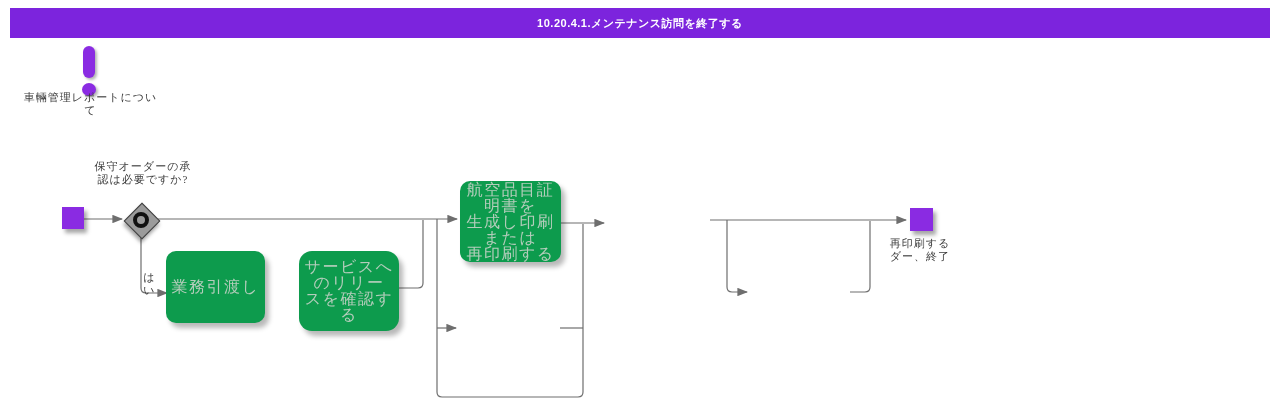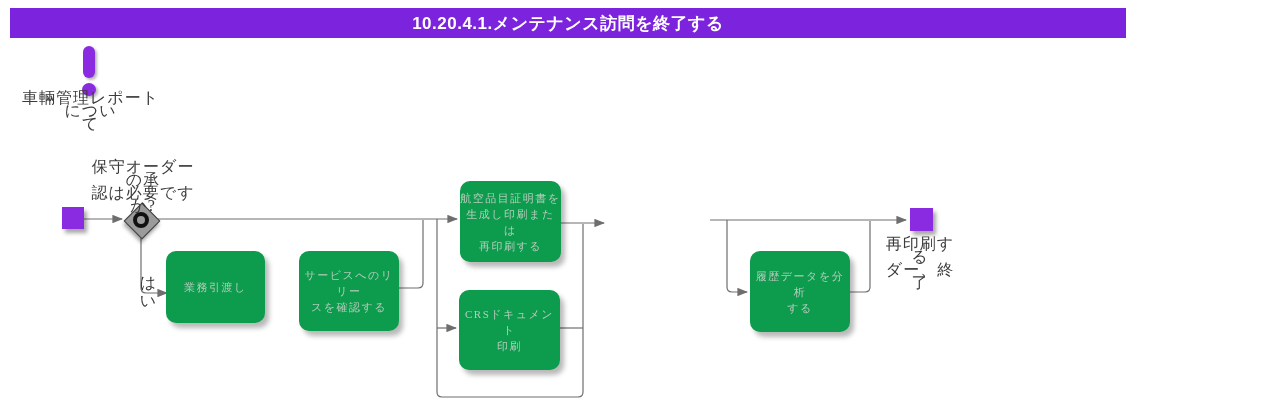--- a/index.html
+++ b/index.html
@@ -5,25 +5,25 @@
   :root{
     --accent:#7c24dd; --node:#8a2be2; --task:#0d9b4d;
     --line:#6e6e6e; --text:#3b3b3b; --task_text:#b4cdbb; --gateway:#9b9b9b;
   }
   html,body{margin:0;padding:0;background:#ffffff;}
   .canvas{position:relative;width:1280px;height:409px;background:#ffffff;overflow:hidden;
           font-family:"Liberation Serif","DejaVu Serif",serif;}
   svg.connectors{position:absolute;left:0;top:0;width:1280px;height:409px;}
   svg.connectors path{stroke:var(--line);stroke-width:1.2;fill:none;}
 
-  .titlebar{position:absolute;left:10px;top:8px;width:1116px;height:30px;background:var(--accent);
+  .titlebar{position:absolute;left:10px;top:8px;width:1260px;height:30px;background:var(--accent);
             color:#ffffff;font-family:"Liberation Sans","DejaVu Sans",sans-serif;font-weight:bold;
-            font-size:17px;display:flex;align-items:center;justify-content:center;letter-spacing:.5px;}
+            font-size:11px;display:flex;align-items:center;justify-content:center;letter-spacing:.5px;}
 
-  .label{position:absolute;color:var(--text);font-size:16px;line-height:13px;text-align:center;
+  .label{position:absolute;color:var(--text);font-size:11px;line-height:13px;text-align:center;
          white-space:pre-line;letter-spacing:1px;}
 
   .note-bar{position:absolute;left:83px;top:46px;width:12px;height:32px;background:var(--node);
             border-radius:6px;box-shadow:2px 2px 3px rgba(0,0,0,.3);}
   .note-dot{position:absolute;left:82px;top:83px;width:14px;height:13px;background:var(--node);
             border-radius:50%;box-shadow:2px 2px 3px rgba(0,0,0,.3);}
   .note-label{left:18px;top:91px;width:145px;}
 
   .node{position:absolute;background:var(--node);box-shadow:3px 4px 4px rgba(0,0,0,.35);}
   .start{left:62px;top:207px;width:22px;height:22px;}
@@ -33,25 +33,25 @@
 
   .gateway{position:absolute;left:129px;top:208px;width:24px;height:24px;background:var(--gateway);
            border:1px solid #3f3f3f;transform:rotate(45deg);box-shadow:2px 3px 4px rgba(0,0,0,.35);}
   .gateway-ring{position:absolute;left:133px;top:212px;width:8px;height:8px;border:4px solid #111;
                 border-radius:50%;}
   .gw-label{left:85px;top:160px;width:116px;}
   .yes-label{left:142px;top:265px;writing-mode:vertical-rl;text-orientation:upright;
              letter-spacing:2px;}
 
   .task{position:absolute;background:var(--task);border-radius:10px;color:var(--task_text);
-        font-size:11px;line-height:16px;letter-spacing:1.5px;text-align:center;white-space:pre-line;
+        font-size:16px;line-height:16px;letter-spacing:1.5px;text-align:center;white-space:pre-line;
         display:flex;align-items:center;justify-content:center;
         box-shadow:4px 5px 5px rgba(0,0,0,.28);}
   .task-a{left:166px;top:251px;width:99px;height:72px;}
-  .task-b{left:299px;top:251px;width:100px;height:80px;}
+  .task-b{left:299px;top:251px;width:100px;height:80px;border-radius:13px;}
   .task-c{left:460px;top:181px;width:101px;height:81px;}
   .task-d{left:459px;top:290px;width:101px;height:80px;}
   .task-e{left:608px;top:181px;width:102px;height:81px;}
   .task-f{left:750px;top:251px;width:100px;height:81px;}
 </style>
 </head>
 <body>
 
 <div class="canvas">
 
@@ -88,22 +88,18 @@
   <div class="label gw-label">保守オーダーの承
 認は必要ですか?</div>
   <div class="label yes-label">はい</div>
 
   <div class="task task-a">業務引渡し</div>
   <div class="task task-b">サービスへのリリー
 スを確認する</div>
   <div class="task task-c">航空品目証明書を
 生成し印刷または
 再印刷する</div>
-  <div class="task task-d">CRSドキュメント
-印刷</div>
-  <div class="task task-f">履歴データを分析
-する</div>
 
   <div class="node end"></div>
   <div class="label end-label">再印刷する
 ダー、終了</div>
 
 </div>
 
 </body></html>

